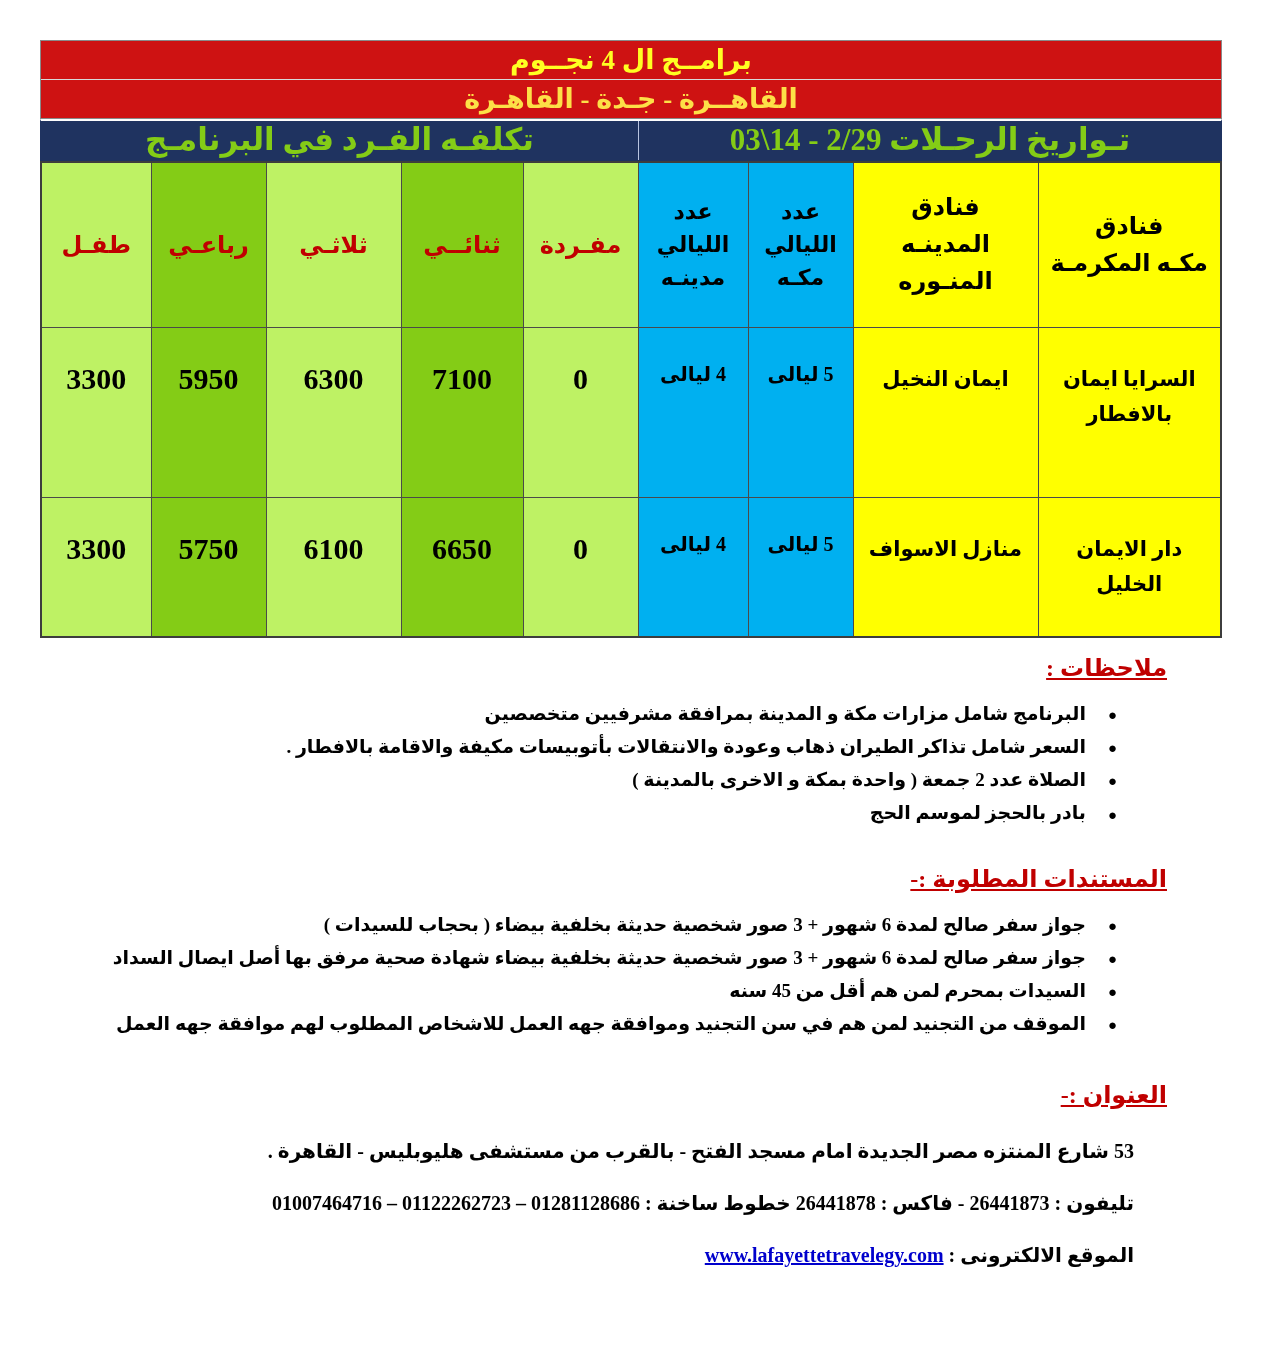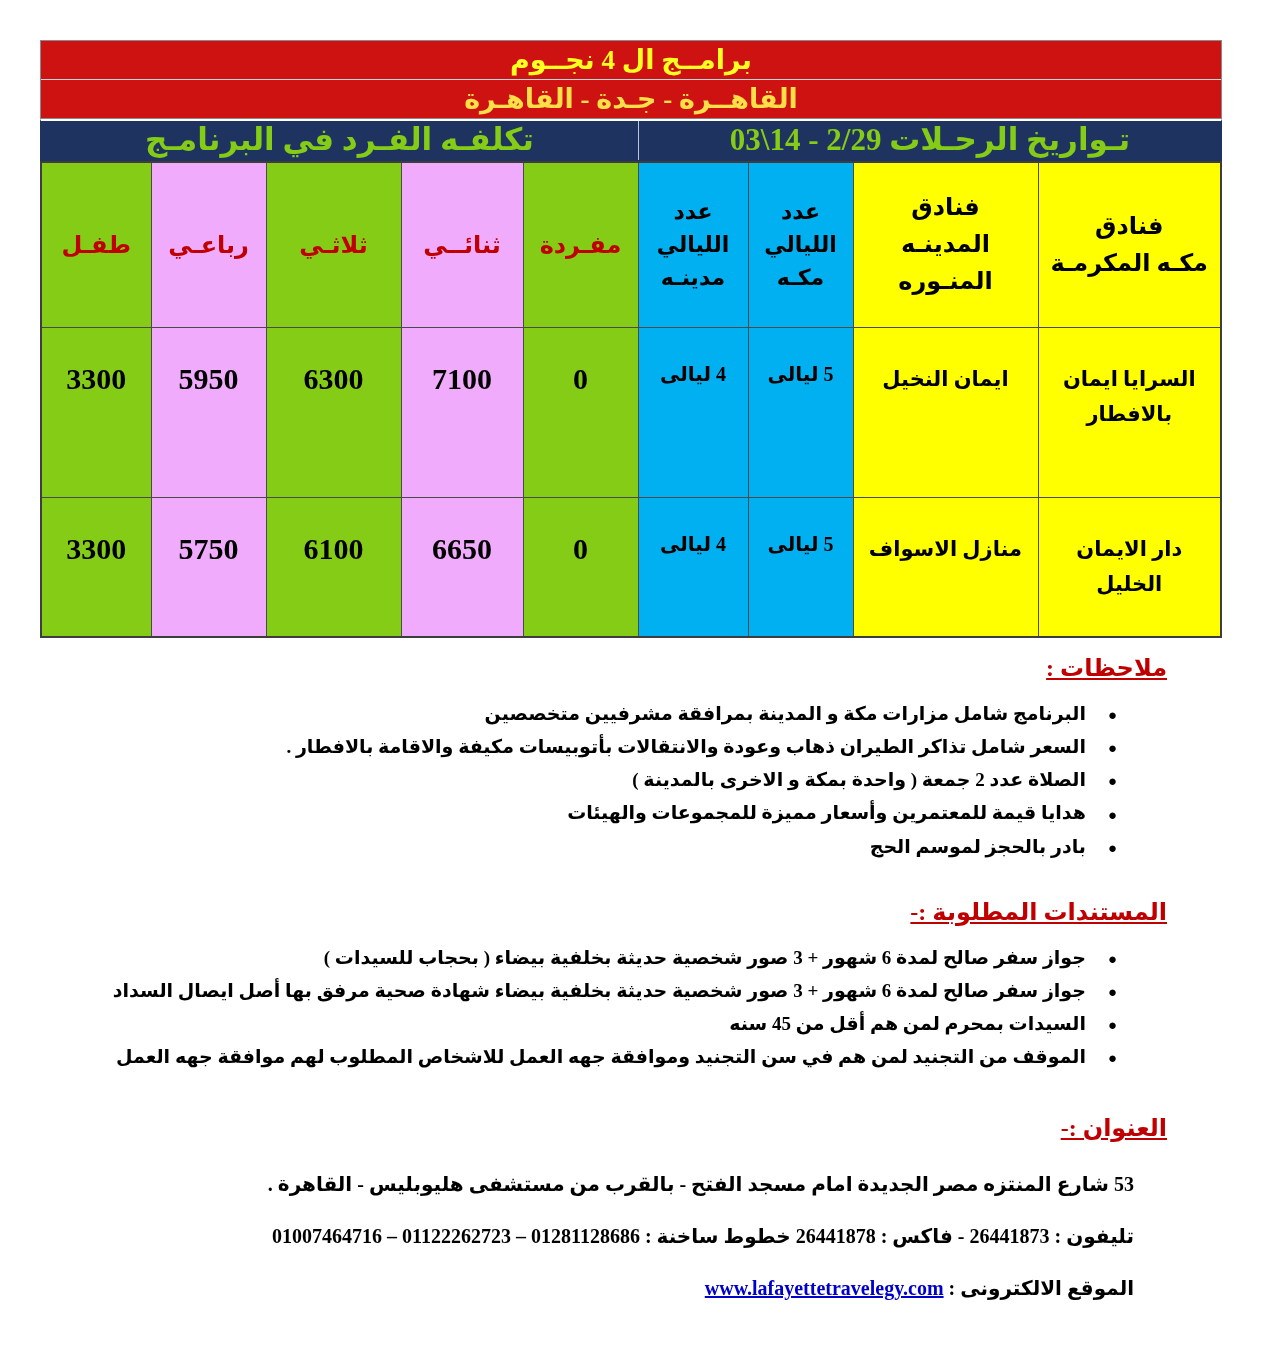--- a/index.html
+++ b/index.html
@@ -32,22 +32,22 @@
   }
   .price-table { border: 2px solid #3d3d3d; }
   tr.head-row    { height: 165px; }
   tr.data-row-1  { height: 170px; }
   tr.data-row-2  { height: 140px; }
   .head-row th { vertical-align: middle; }
   .data-row-1 td, .data-row-2 td { vertical-align: top; padding-top: 34px; }
 
   .bg-yellow { background: #ffff00; }
   .bg-cyan   { background: #00b0f0; }
-  .bg-gray   { background: #84cc16; }
-  .bg-white  { background: #f0abfc; }
+  .bg-gray   { background: #bef264; }
+  .bg-white  { background: #84cc16; }
 
   .hotel-head  { font-size: 24px; line-height: 1.55; color: #000; }
   .nights-head { font-size: 22px; line-height: 1.5; color: #000; }
   .price-head  { font-size: 24px; color: #c00000; }
   .hotel-cell  { font-size: 21px; line-height: 1.7; }
   .nights-cell { font-size: 20px; }
   .num-cell    { font-size: 30px; font-family: "Liberation Serif", "DejaVu Sans", serif; }
 
   
   .section-head {
@@ -134,21 +134,20 @@
       <td class="bg-gray num-cell">3300</td>
     </tr>
   </tbody>
     </table>
 
   <div class="section-head">ملاحظات :</div>
   <div class="bullet-list">
     <div class="bullet-item"><span class="dot">●</span><span>البرنامج شامل مزارات مكة و المدينة بمرافقة مشرفيين متخصصين</span></div>
     <div class="bullet-item"><span class="dot">●</span><span>السعر شامل تذاكر الطيران  ذهاب وعودة والانتقالات بأتوبيسات مكيفة والاقامة بالافطار .</span></div>
     <div class="bullet-item"><span class="dot">●</span><span>الصلاة عدد 2 جمعة ( واحدة بمكة و الاخرى بالمدينة )</span></div>
-    <div class="bullet-item"><span class="dot">●</span><span>هدايا قيمة للمعتمرين وأسعار مميزة للمجموعات والهيئات</span></div>
     <div class="bullet-item"><span class="dot">●</span><span>بادر بالحجز لموسم الحج</span></div>
   </div>
 
   <div class="section-head docs-head">المستندات المطلوبة :-</div>
   <div class="bullet-list">
     <div class="bullet-item"><span class="dot">●</span><span>جواز سفر صالح لمدة 6 شهور + 3 صور شخصية حديثة بخلفية بيضاء ( بحجاب للسيدات )</span></div>
     <div class="bullet-item"><span class="dot">●</span><span>جواز سفر صالح لمدة 6 شهور + 3 صور شخصية حديثة بخلفية بيضاء شهادة صحية مرفق بها أصل ايصال السداد</span></div>
     <div class="bullet-item"><span class="dot">●</span><span>السيدات بمحرم لمن هم أقل من 45 سنه</span></div>
     <div class="bullet-item"><span class="dot">●</span><span>الموقف من التجنيد لمن هم في سن التجنيد وموافقة جهه العمل للاشخاص المطلوب لهم موافقة جهه العمل</span></div>
   </div>

